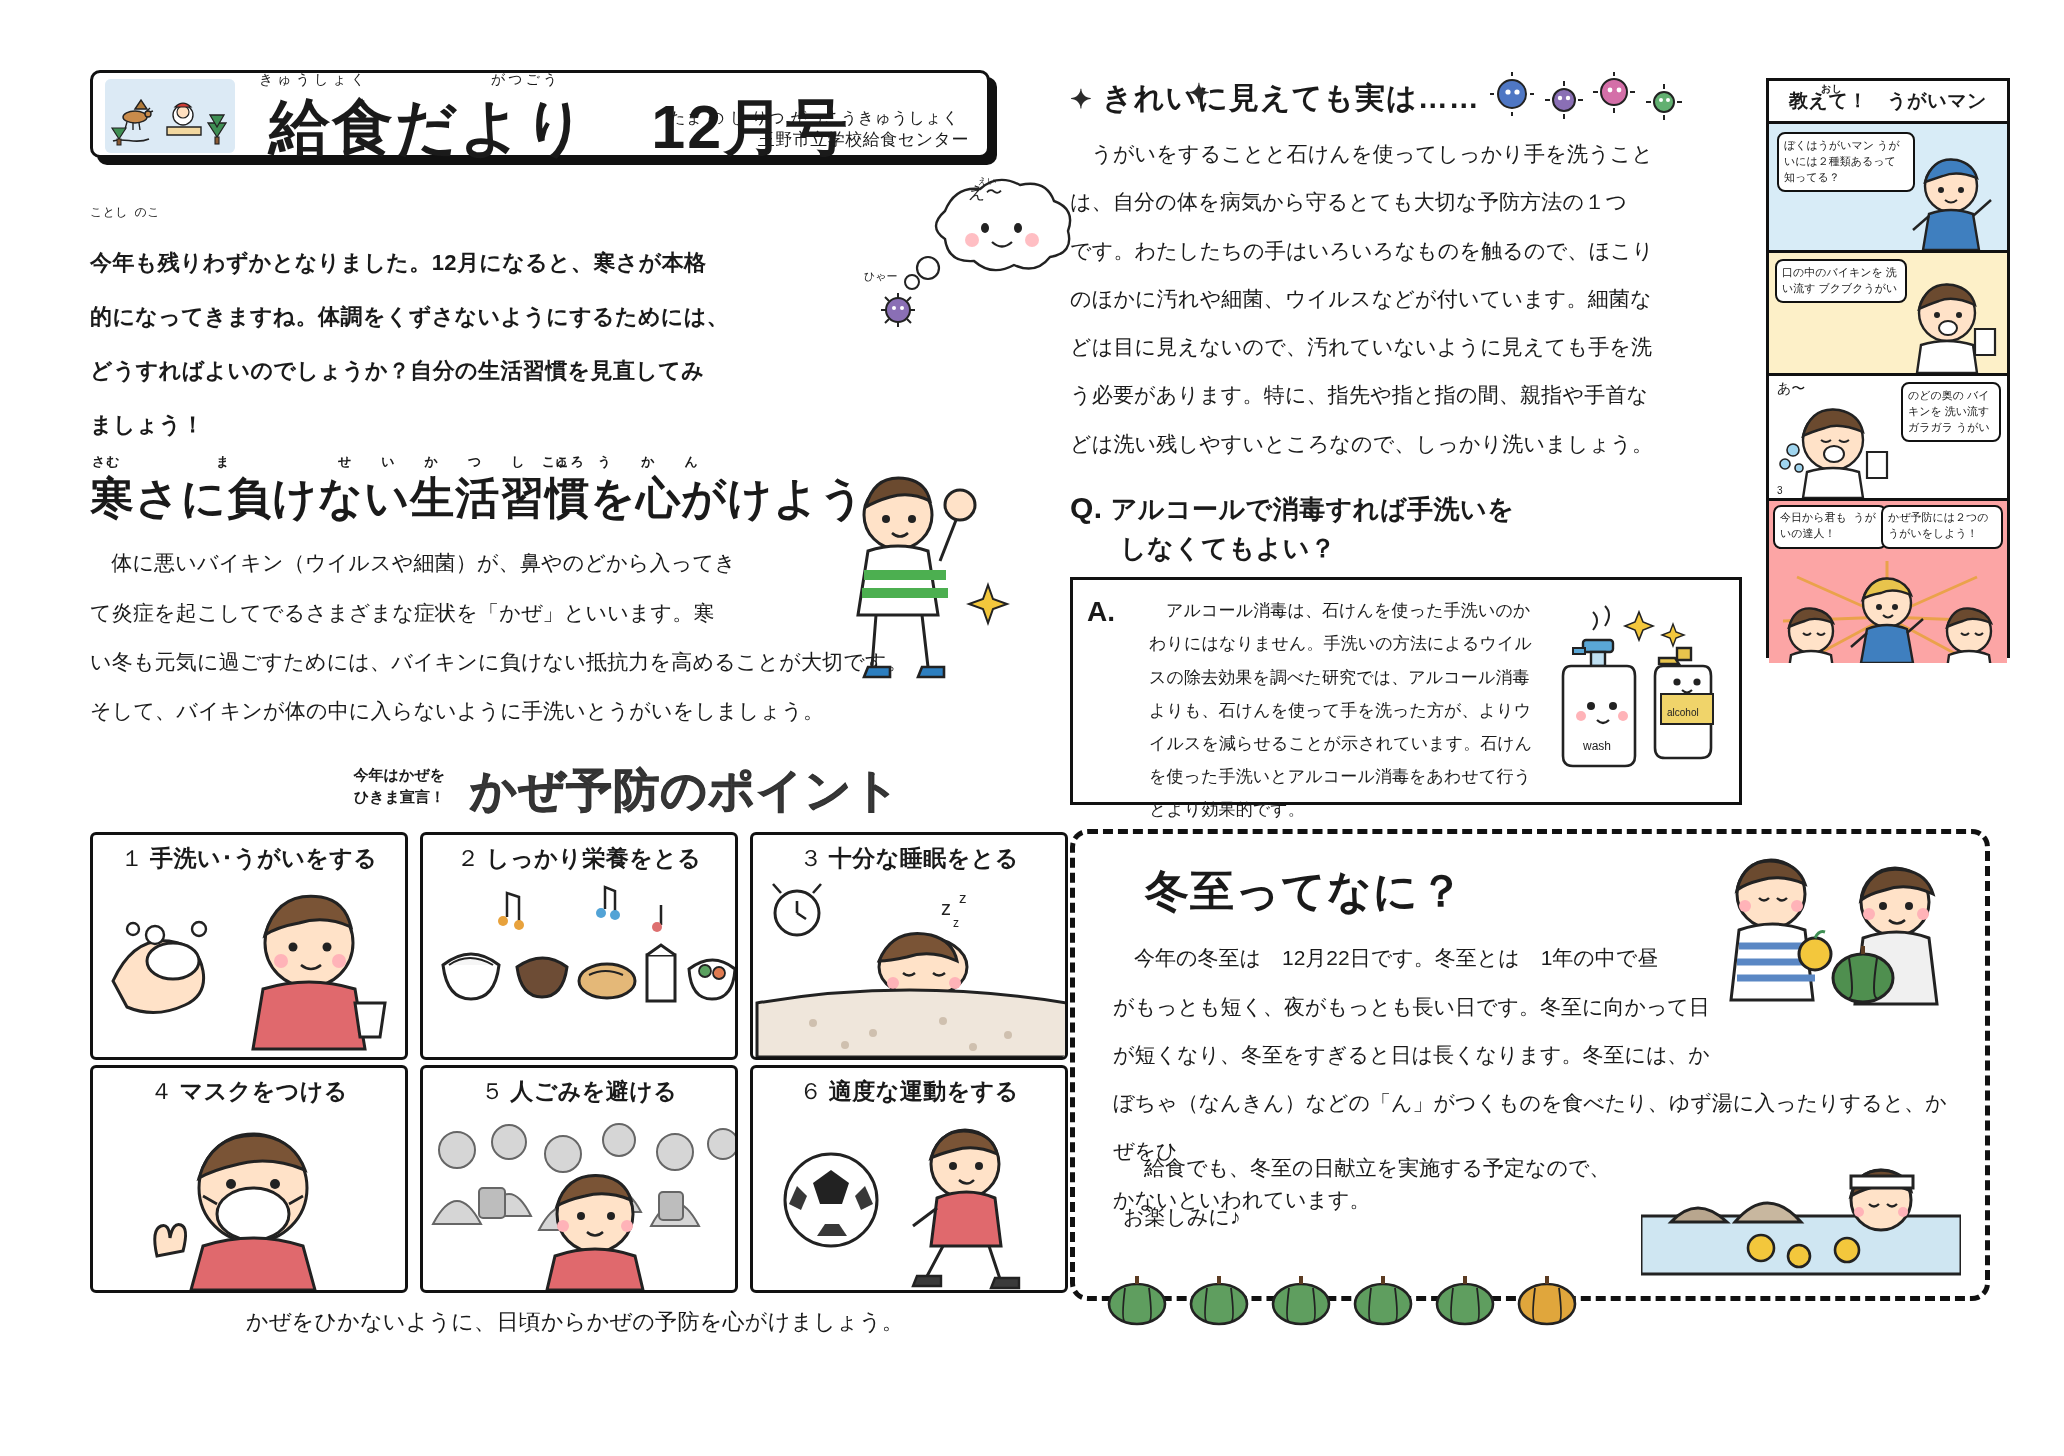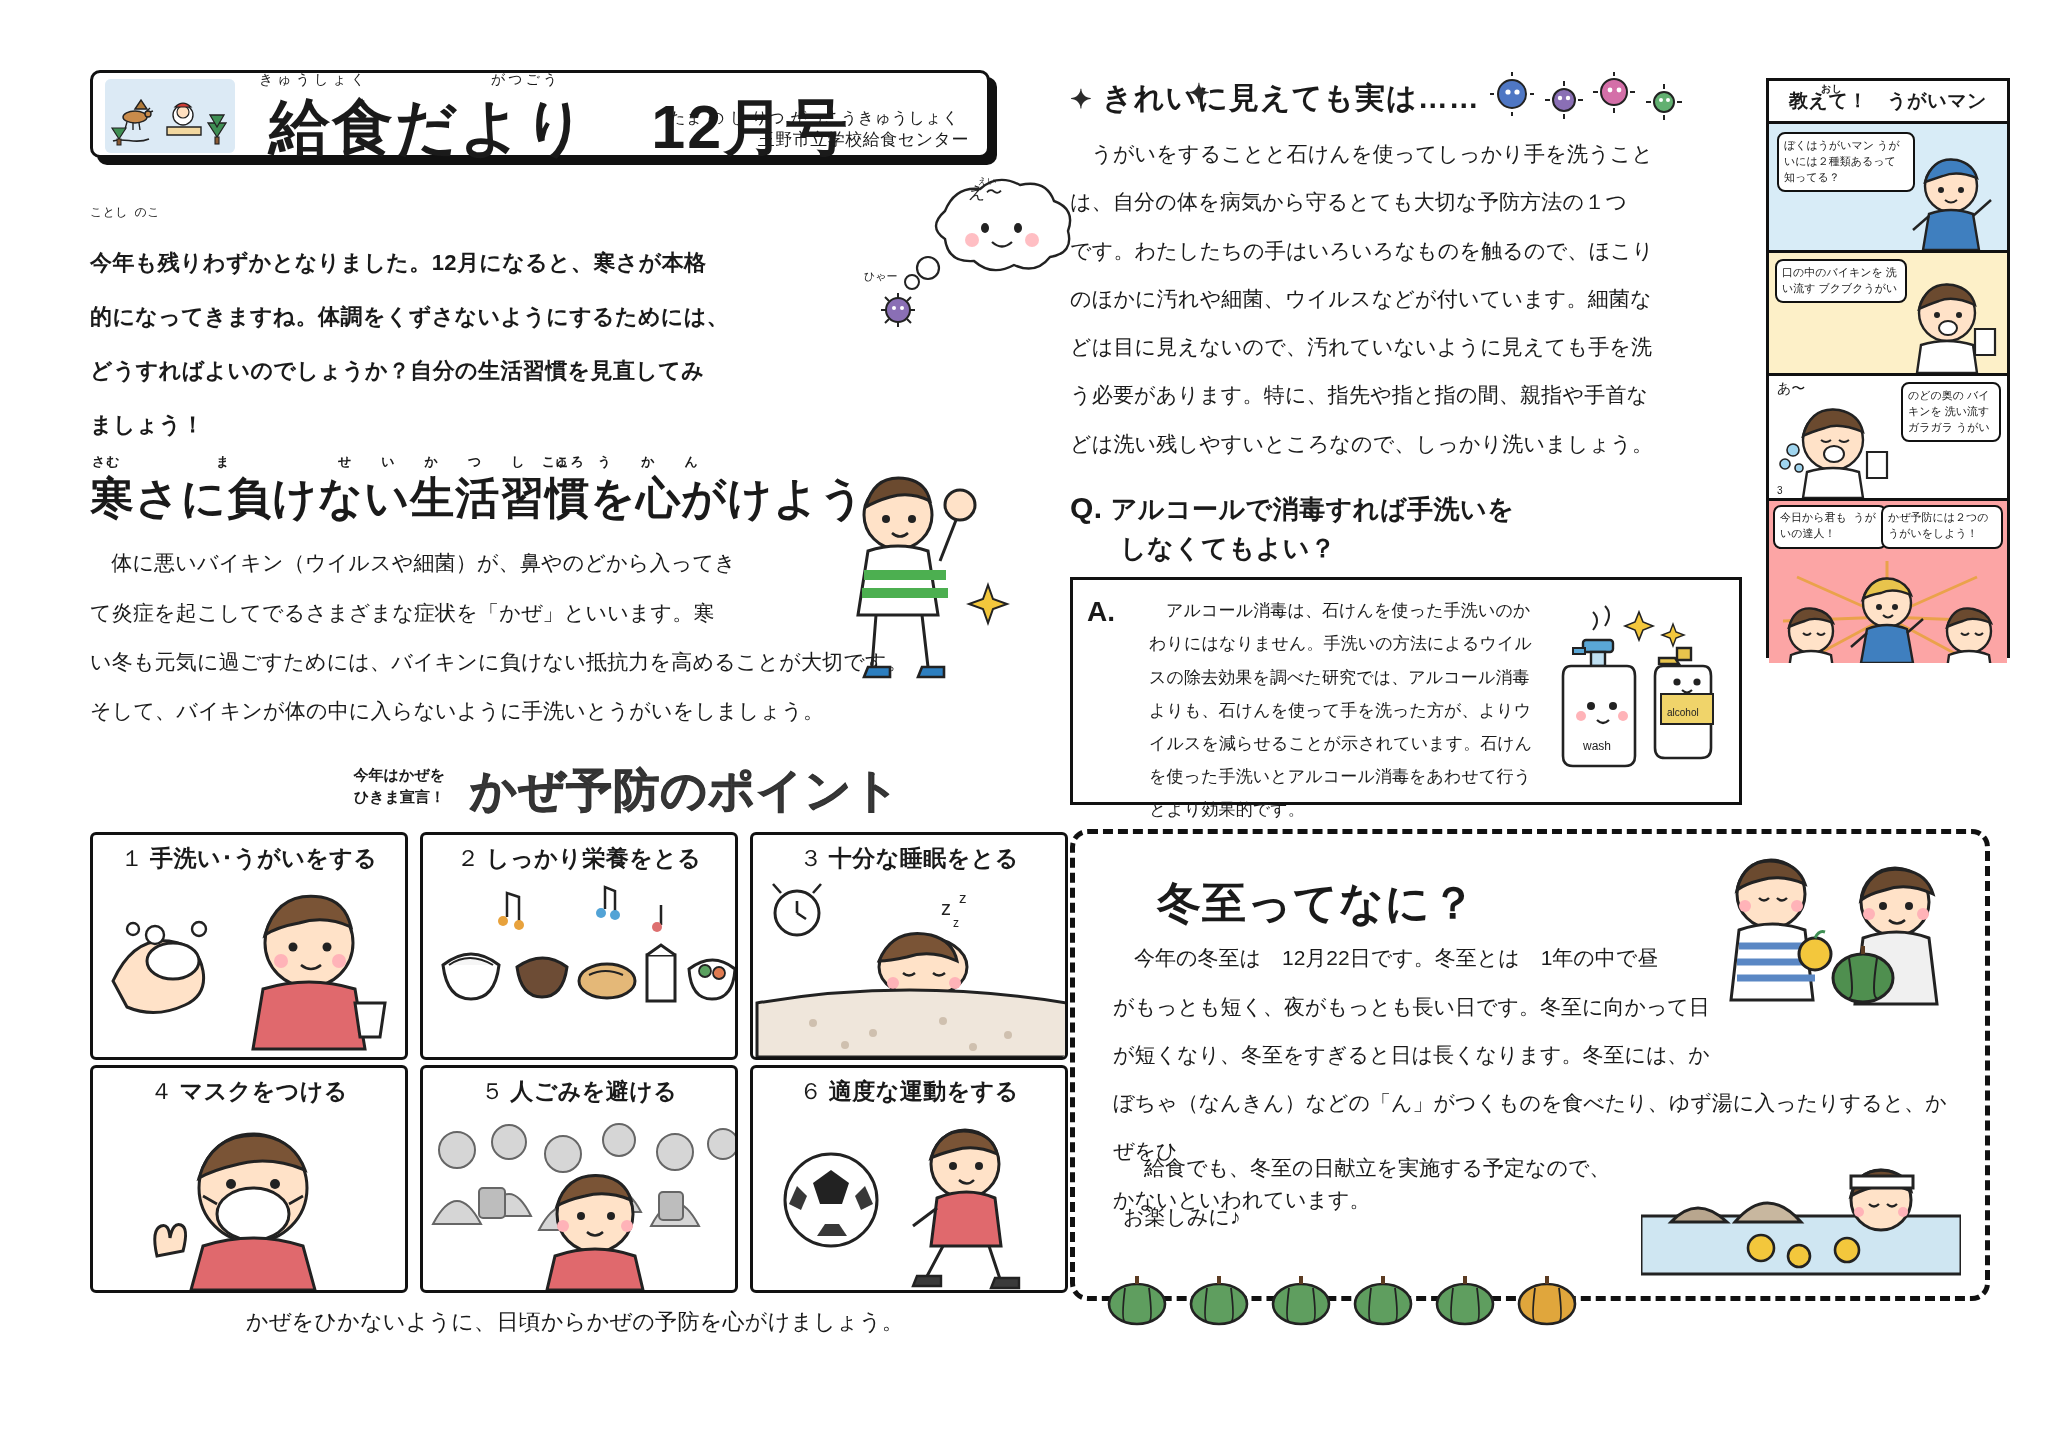--- a/index.html
+++ b/index.html
@@ -198,21 +198,21 @@
     margin-top: 24px;
     width: 920px;
     height: 472px;
     border: 5px dashed #111;
     border-radius: 18px;
     box-sizing: border-box;
     position: relative;
     background: #fff;
   }
   .toji h2 {
-    margin: 16px;
+    margin: 4px;
     position: absolute;
     left: 66px; top: 24px;
     font-size: 44px;
     font-weight: bold;
     letter-spacing: 1px;
   }
   .toji .t-text {
     position: absolute;
     left: 38px; top: 100px;
     width: 840px;

